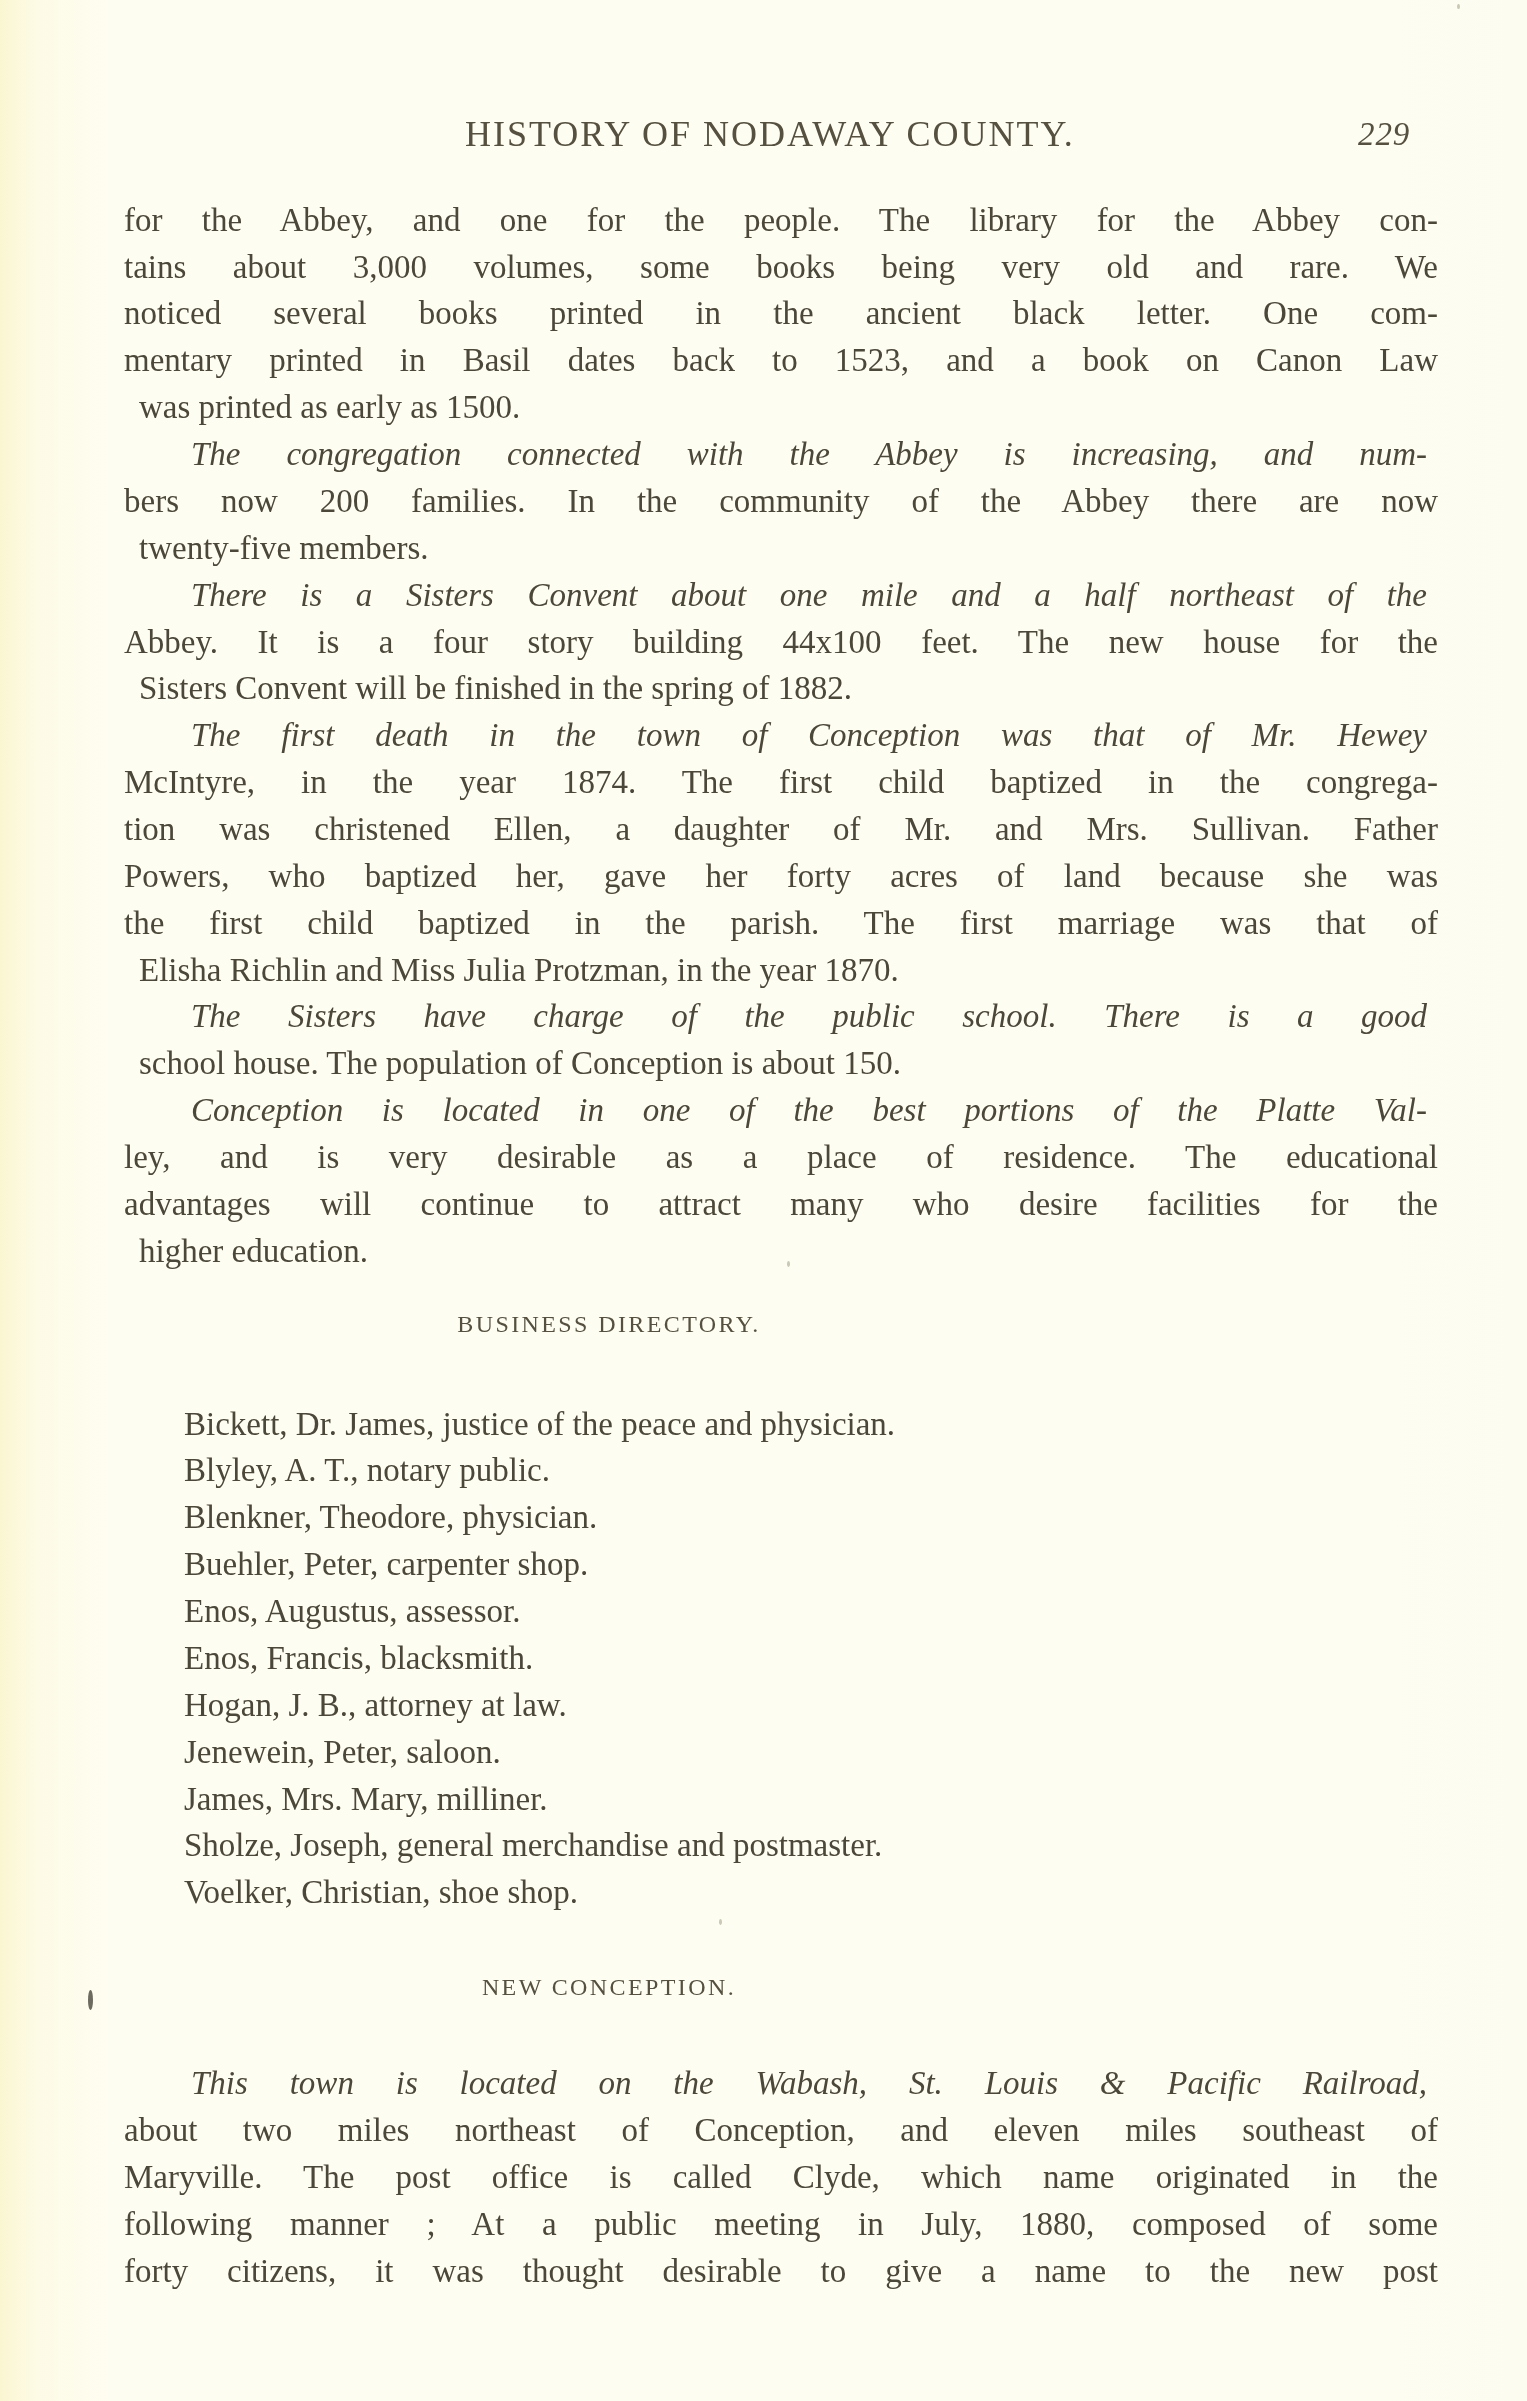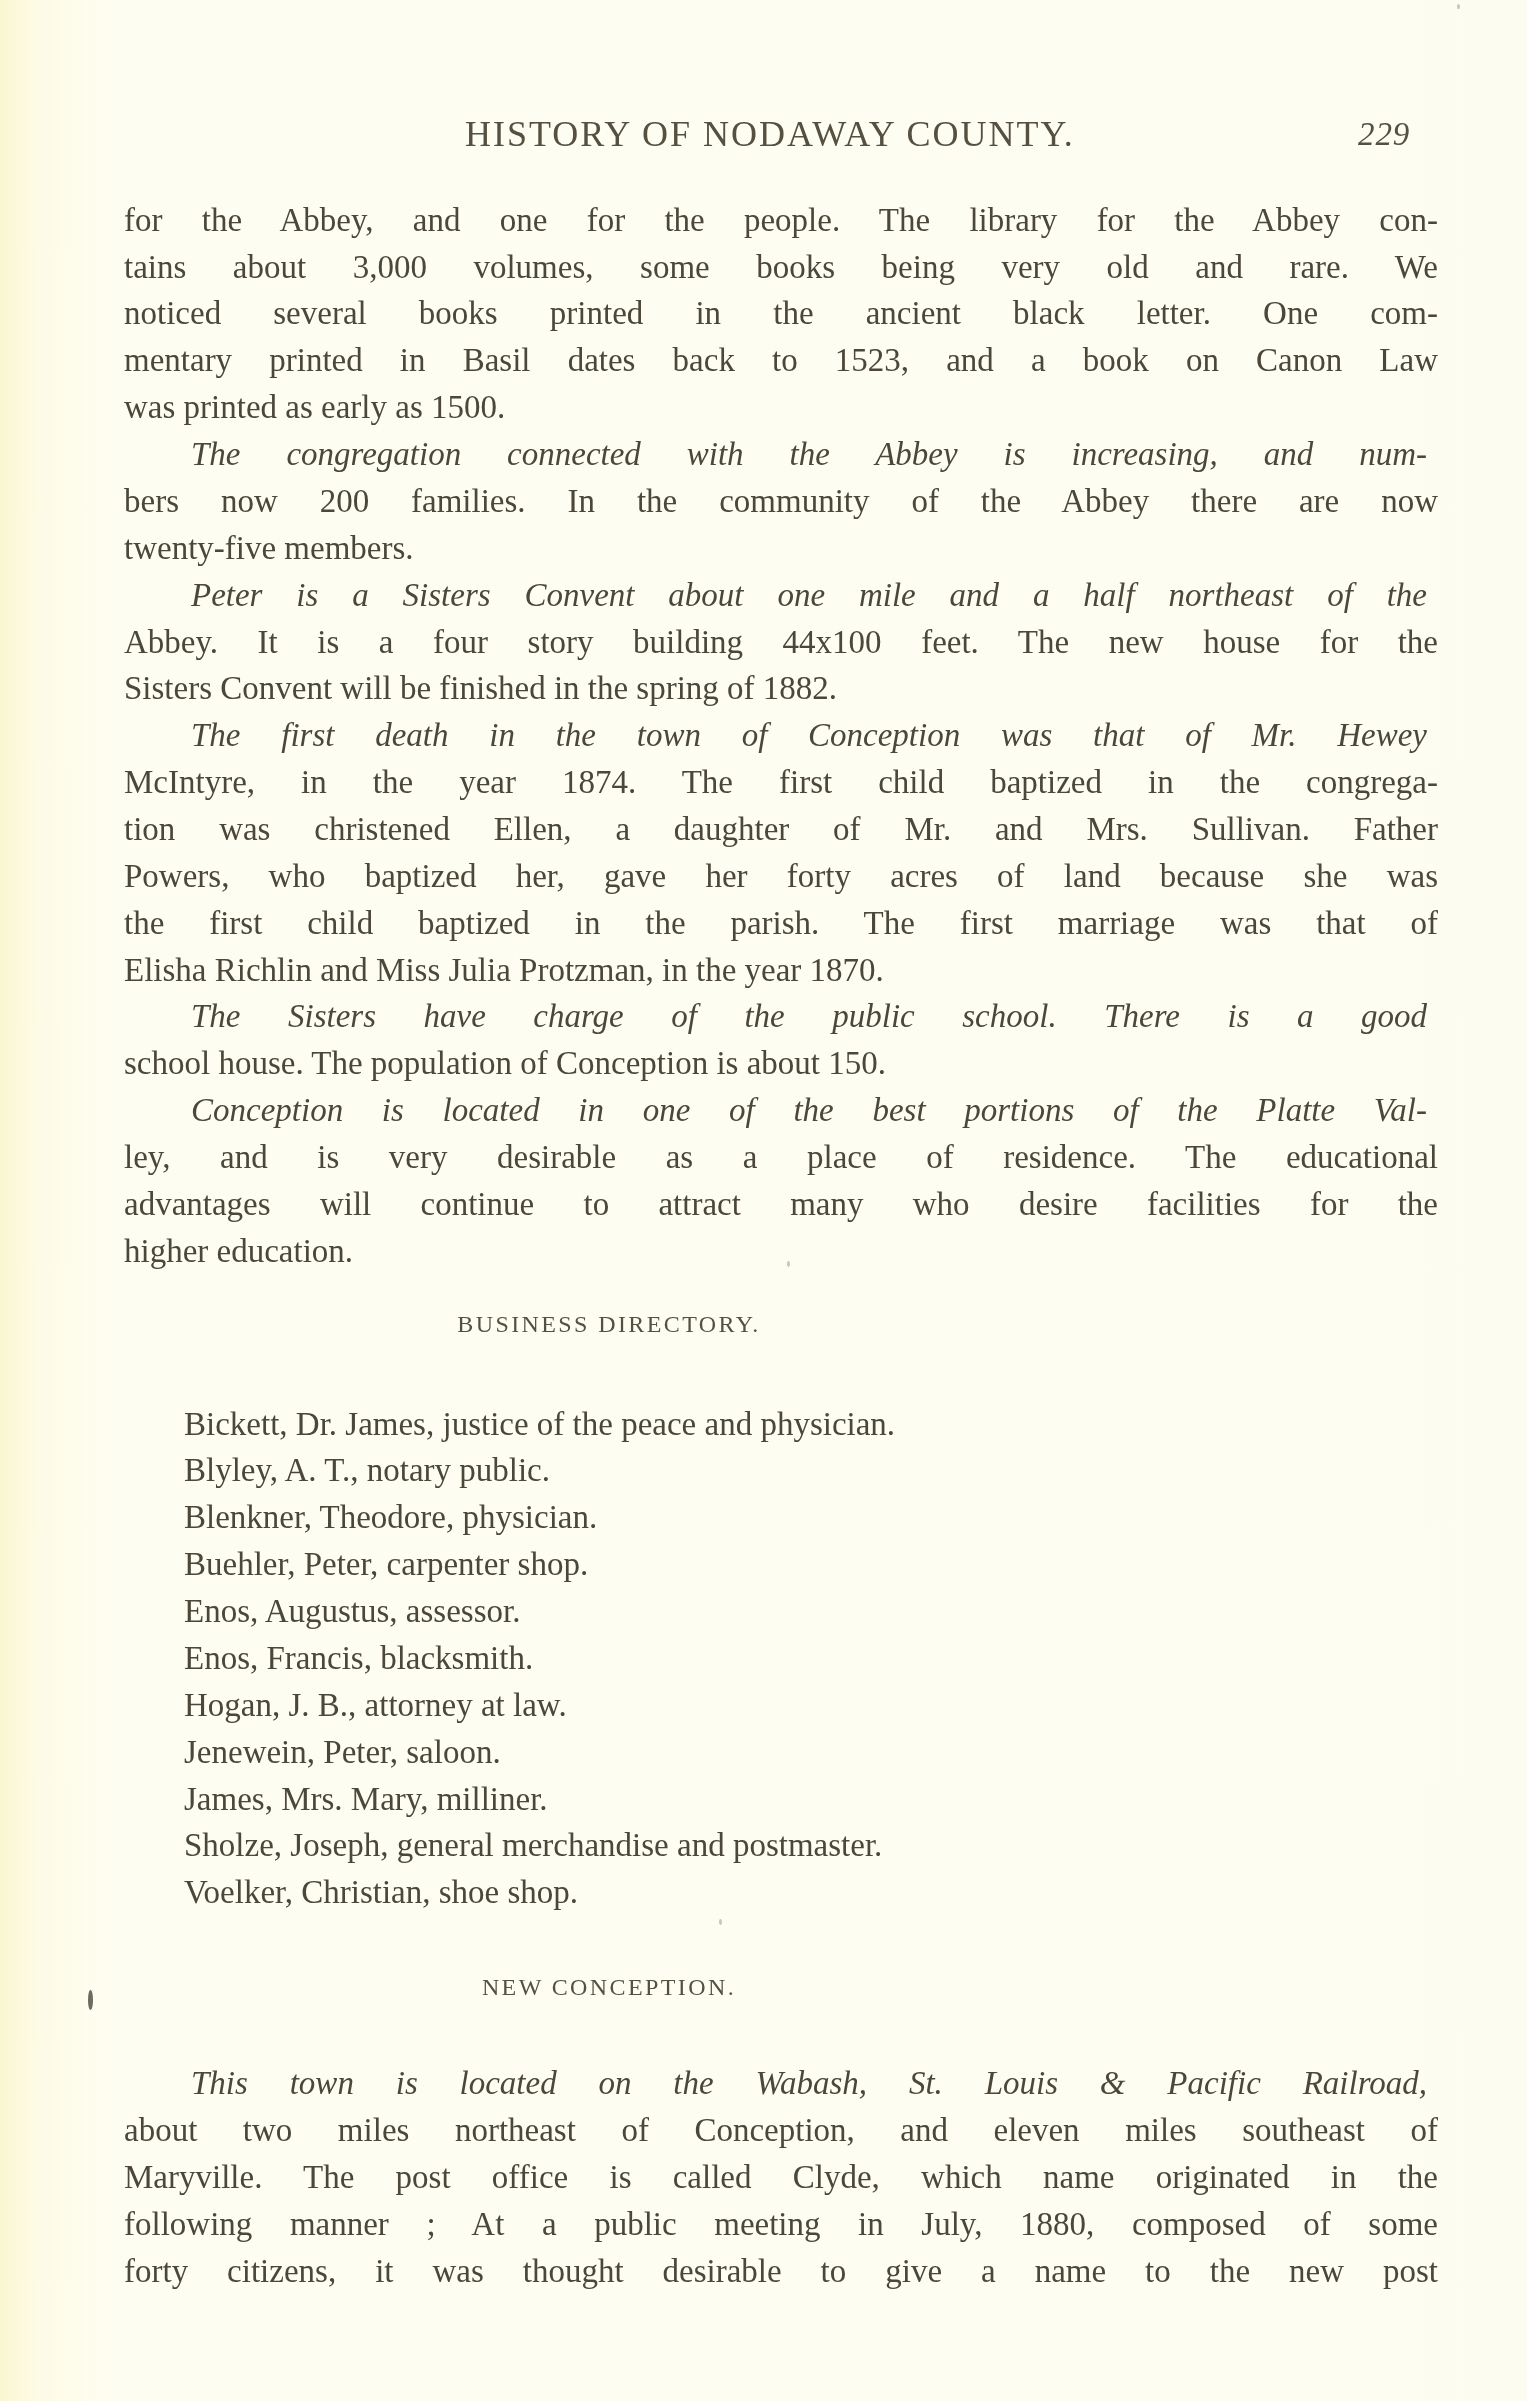--- a/index.html
+++ b/index.html
@@ -22,21 +22,21 @@
     position: absolute; left: 1358px; top: 0; font-size: 33px; line-height: 40px; color: #55503f;
     letter-spacing: 0.9px;
     font-style: italic;
   }
   .line {
     position: absolute; left: 124px; width: 1314px; height: 47px;
     font-size: 33px; line-height: 47px; white-space: nowrap;
     text-align: justify; text-align-last: justify;
   }
   .line.indent { left: 191px; width: 1236px; font-style: italic; }
-  .line.last { text-align-last: left; }
+  .line.last { text-align-last: left; margin-left: 15px; }
   .dir {
     position: absolute; left: 184px; height: 47px;
     font-size: 33px; line-height: 47px; white-space: nowrap;
   }
   .section-head {
     position: absolute; left: 0; width: 1218px; text-align: center;
     font-size: 24px; letter-spacing: 2.4px; line-height: 33px; color: #55503f;
   }
   .ink-mark {
     position: absolute; left: 88px; top: 1990px; width: 4.6px; height: 20px;
@@ -62,21 +62,21 @@
     <div class="line last" style="top:384px">was printed as early as 1500.</div>
   </div>
 
   <div>
     <div class="line indent" style="top:431px">The congregation connected with the Abbey is increasing, and num-</div>
     <div class="line" style="top:478px">bers now 200 families.  In the community of the Abbey there are now</div>
     <div class="line last" style="top:525px">twenty-five members.</div>
   </div>
 
   <div>
-    <div class="line indent" style="top:572px">Peter is a Sisters Convent about one mile and a half northeast of the</div>
+    <div class="line indent" style="top:572px">There is a Sisters Convent about one mile and a half northeast of the</div>
     <div class="line" style="top:619px">Abbey.  It is a four story building 44x100 feet.  The new house for the</div>
     <div class="line last" style="top:665px">Sisters Convent will be finished in the spring of 1882.</div>
   </div>
 
   <div>
     <div class="line indent" style="top:712px">The first death in the town of Conception was that of Mr. Hewey</div>
     <div class="line" style="top:759px">McIntyre, in the year 1874.  The first child baptized in the congrega-</div>
     <div class="line" style="top:806px">tion was christened Ellen, a daughter of Mr. and Mrs. Sullivan.  Father</div>
     <div class="line" style="top:853px">Powers, who baptized her, gave her forty acres of land because she was</div>
     <div class="line" style="top:900px">the first child baptized in the parish.  The first marriage was that of</div>

